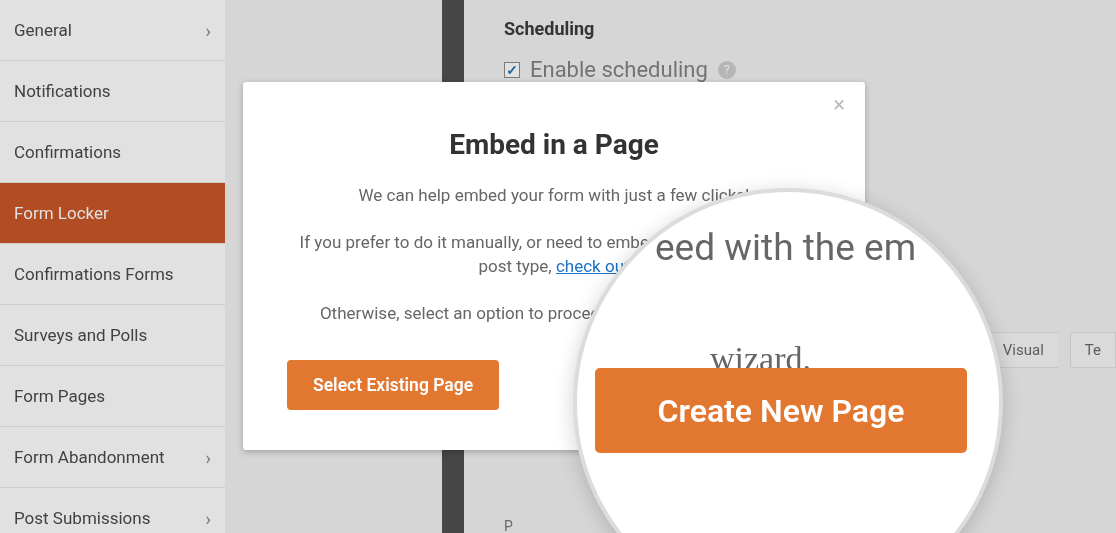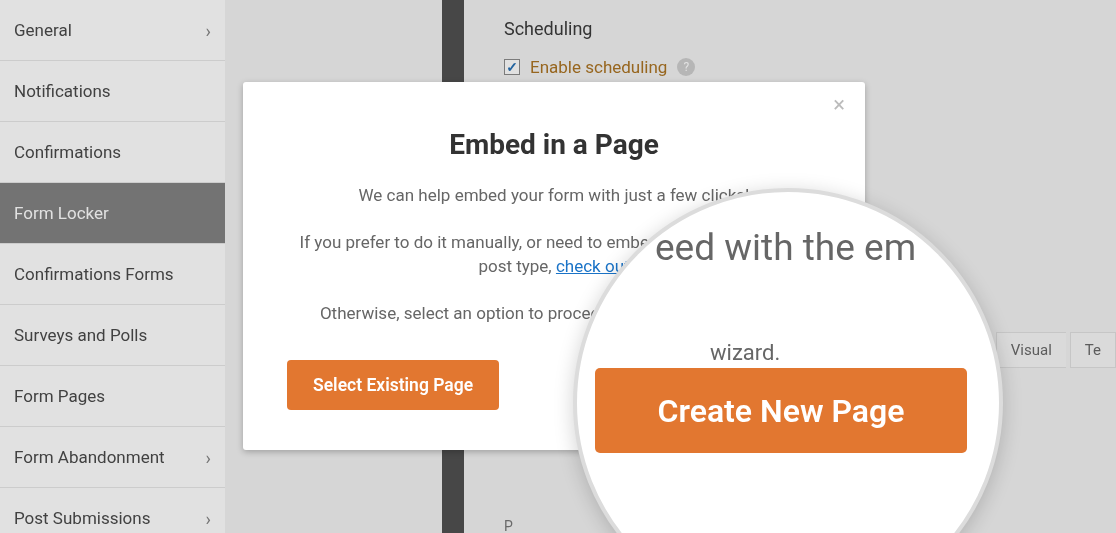--- a/index.html
+++ b/index.html
@@ -3,35 +3,35 @@
 <meta charset="utf-8">
 <style>
 * { margin:0; padding:0; box-sizing:border-box; font-family:-apple-system,BlinkMacSystemFont,"Segoe UI",Roboto,sans-serif; }
 html,body { width:1116px; height:533px; overflow:hidden; background:#f6f7f7; }
 
 .stage { position:relative; width:1116px; height:533px; }
 
 
 .sidebar { position:absolute; left:0; top:0; width:225px; height:533px; background:#fff; }
 .sb-item { display:flex; align-items:center; justify-content:space-between; padding:0 14px; height:61px; font-size:17px; color:#333; border-bottom:1px solid #e5e5e5; cursor:pointer; }
-.sb-item.active { background:#737373; color:#fff; }
+.sb-item.active { background:#c2410c; color:#fff; }
 .sb-chevron { font-size:18px; color:#777; }
 
 
 .darkstrip { position:absolute; left:225px; top:0; width:235px; height:533px; background:#f1f1f1; }
 .darkbar { position:absolute; left:442px; top:0; width:22px; height:533px; background:#3a3a3a; }
 
 
 .content { position:absolute; left:464px; top:0; right:0; height:533px; background:#f1f1f1; padding:18px 40px; color:#444; }
-.sched-h { font-size:18px; font-weight:400; color:#222; }
+.sched-h { font-size:18px; font-weight:700; color:#222; }
 .sched-row { margin-top:18px; display:flex; align-items:center; gap:10px; }
 .chk { width:16px; height:16px; border:1px solid #7d7d7d; background:#fff; position:relative; display:flex; align-items:center; justify-content:center; }
 .chk.checked::after { content:"✓"; font-size:14px; color:#0b5eab; font-weight:900; line-height:1; }
 .qmark { width:18px; height:18px; border-radius:50%; background:#c8c8c8; color:#fff; font-size:12px; display:flex; align-items:center; justify-content:center; }
-.tabs { position:absolute; right:0; top:332px; display:flex; gap:4px; }
+.tabs { position:absolute; right:0; top:332px; display:flex; gap:12px; }
 .tab { padding:8px 14px; border:1px solid #ddd; background:#f7f7f7; font-size:15px; color:#555; }
 .tab:first-child { border-right:none; }
 .pmark { position:absolute; left:504px; top:518px; font-size:14px; color:#666; }
 
 
 .backdrop { position:absolute; inset:0; background:rgba(120,120,120,0.22); }
 
 
 .modal { position:absolute; left:243px; top:82px; width:622px; min-height:365px; background:#fff; border-radius:3px; box-shadow:0 2px 6px rgba(0,0,0,0.25); padding:46px 44px 40px; text-align:center; }
 .modal-close { position:absolute; top:10px; right:14px; width:24px; height:24px; color:#bbb; font-size:22px; cursor:pointer; display:flex; align-items:center; justify-content:center; }
@@ -39,21 +39,21 @@
 .modal-p { font-size:17px; color:#666; margin-top:22px; line-height:1.45; }
 .modal-p + .modal-p { margin-top:22px; }
 .modal a { color:#1a73c7; text-decoration:underline; }
 .modal-btns { margin-top:34px; display:flex; justify-content:space-between; gap:20px; }
 .btn { border:none; padding:15px 26px; font-size:17.5px; font-weight:600; color:#fff; background:#e27730; border-radius:4px; cursor:pointer; }
 
 
 .zoom { position:absolute; left:573px; top:188px; width:430px; height:430px; border-radius:50%; border:4px solid #dcdcdc; background:#fff; box-shadow:0 4px 20px rgba(0,0,0,0.18); overflow:hidden; }
 .zoom-inner { position:absolute; inset:0; display:flex; flex-direction:column; align-items:center; }
 .zoom-text { font-size:37px; color:#666; white-space:nowrap; position:absolute; top:34px; left:78px; }
-.zoom-sub2 { position:absolute; top:148px; left:133px; font-size:22px; color:#666; }
+.zoom-sub2 { position:absolute; top:148px; left:133px; font-size:34px; color:#666;font-family:Liberation Serif, serif; }
 .zoom-btn { position:absolute; top:176px; left:18px; width:372px; height:85px; background:#e27730; border:none; border-radius:5px; color:#fff; font-size:32px; font-weight:600; cursor:pointer; }
 </style>
 </head>
 <body>
 <div class="stage">
 
   <div class="sidebar">
     <div class="sb-item">
       <span>General</span>
       <span class="sb-chevron">›</span>
@@ -86,21 +86,21 @@
     </div>
   </div>
 
   <div class="darkstrip"></div>
   <div class="darkbar"></div>
 
   <div class="content">
     <div class="sched-h">Scheduling</div>
     <div class="sched-row">
       <span class="chk checked"></span>
-      <span style="font-size:17px;color:#a16207;">Enable scheduling</span>
+      <span style="font-size:22px;color:#737373;">Enable scheduling</span>
       <span class="qmark">?</span>
     </div>
     <div class="tabs">
       <div class="tab">Visual</div>
       <div class="tab">Te</div>
     </div>
   </div>
   <div class="pmark">P</div>
 
   <div class="backdrop"></div>

